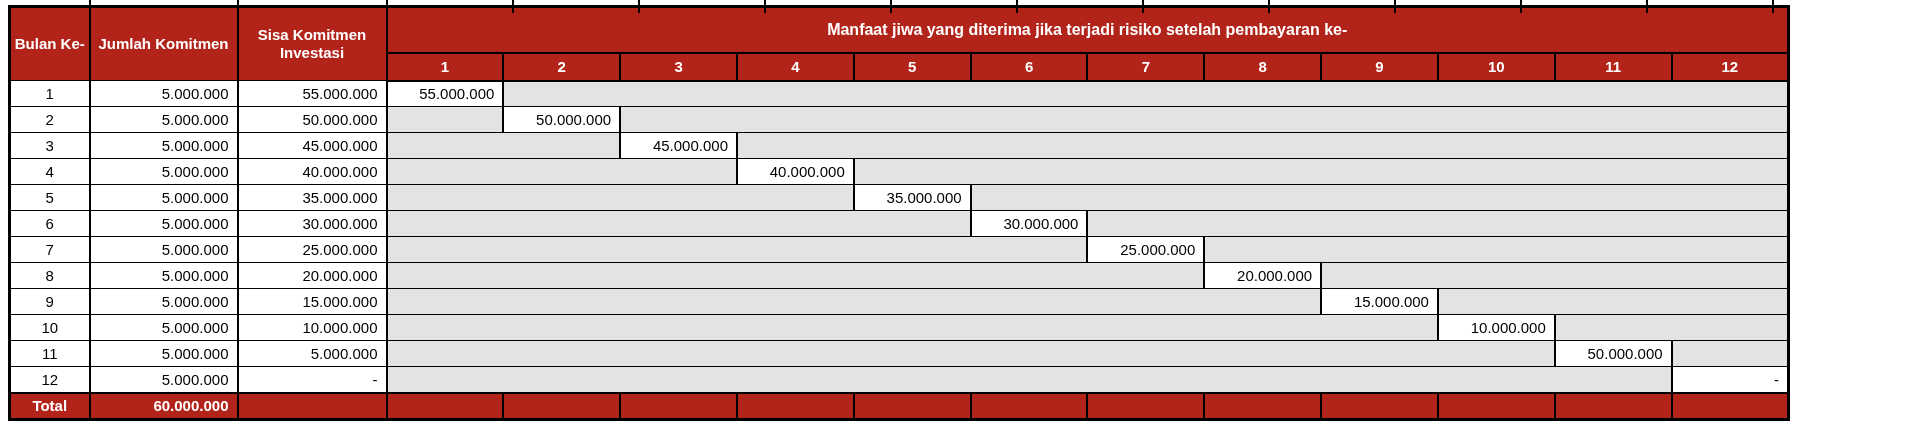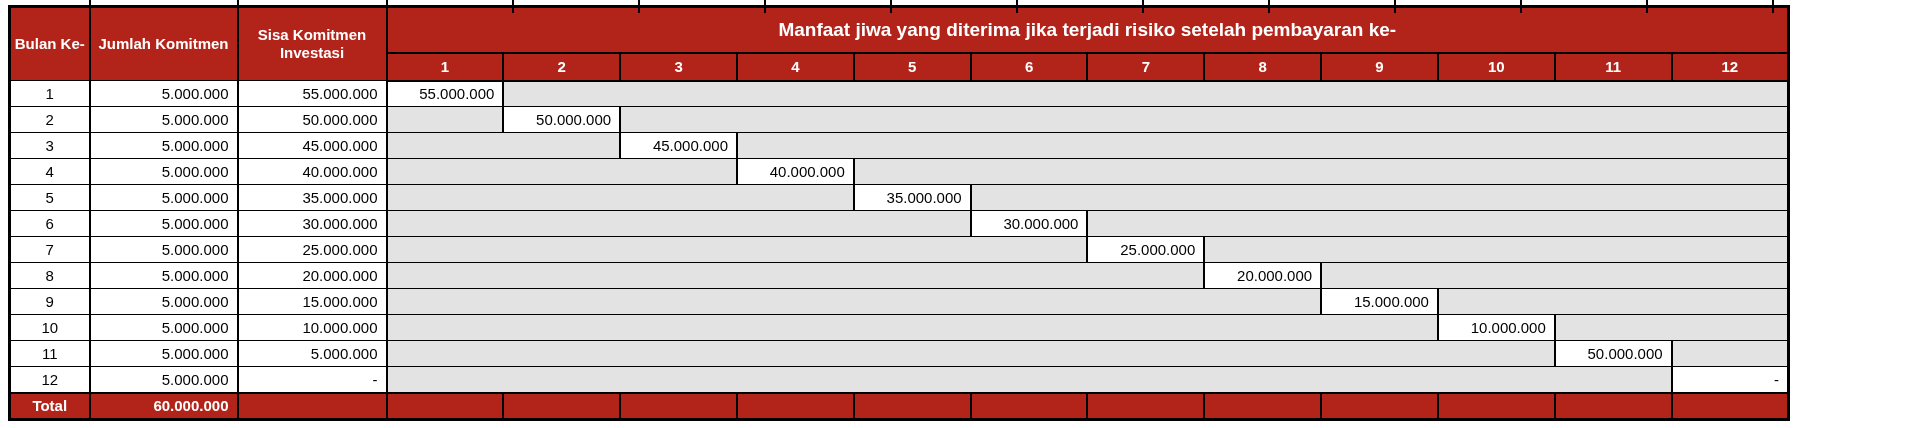--- a/index.html
+++ b/index.html
@@ -48,21 +48,21 @@
     border-right:2px solid var(--blk);
     white-space:normal;
     line-height:1.2;
     text-align:center;
     padding:0 4px;
   }
   th.h-bulan{text-align:center;padding:0 1px;}
   th.h-manfaat{
     text-align:center;
     border-bottom:2px solid var(--blk);
-    font-size:19px;
+    font-size:16px;
   }
   th.h-pay{
     text-align:center;
     border-left:2px solid var(--blk);
     border-bottom:2px solid var(--blk);
   }
   th.h-pay:first-child{border-left:none;}
   
   tbody tr{height:26px;}
   tbody td{

